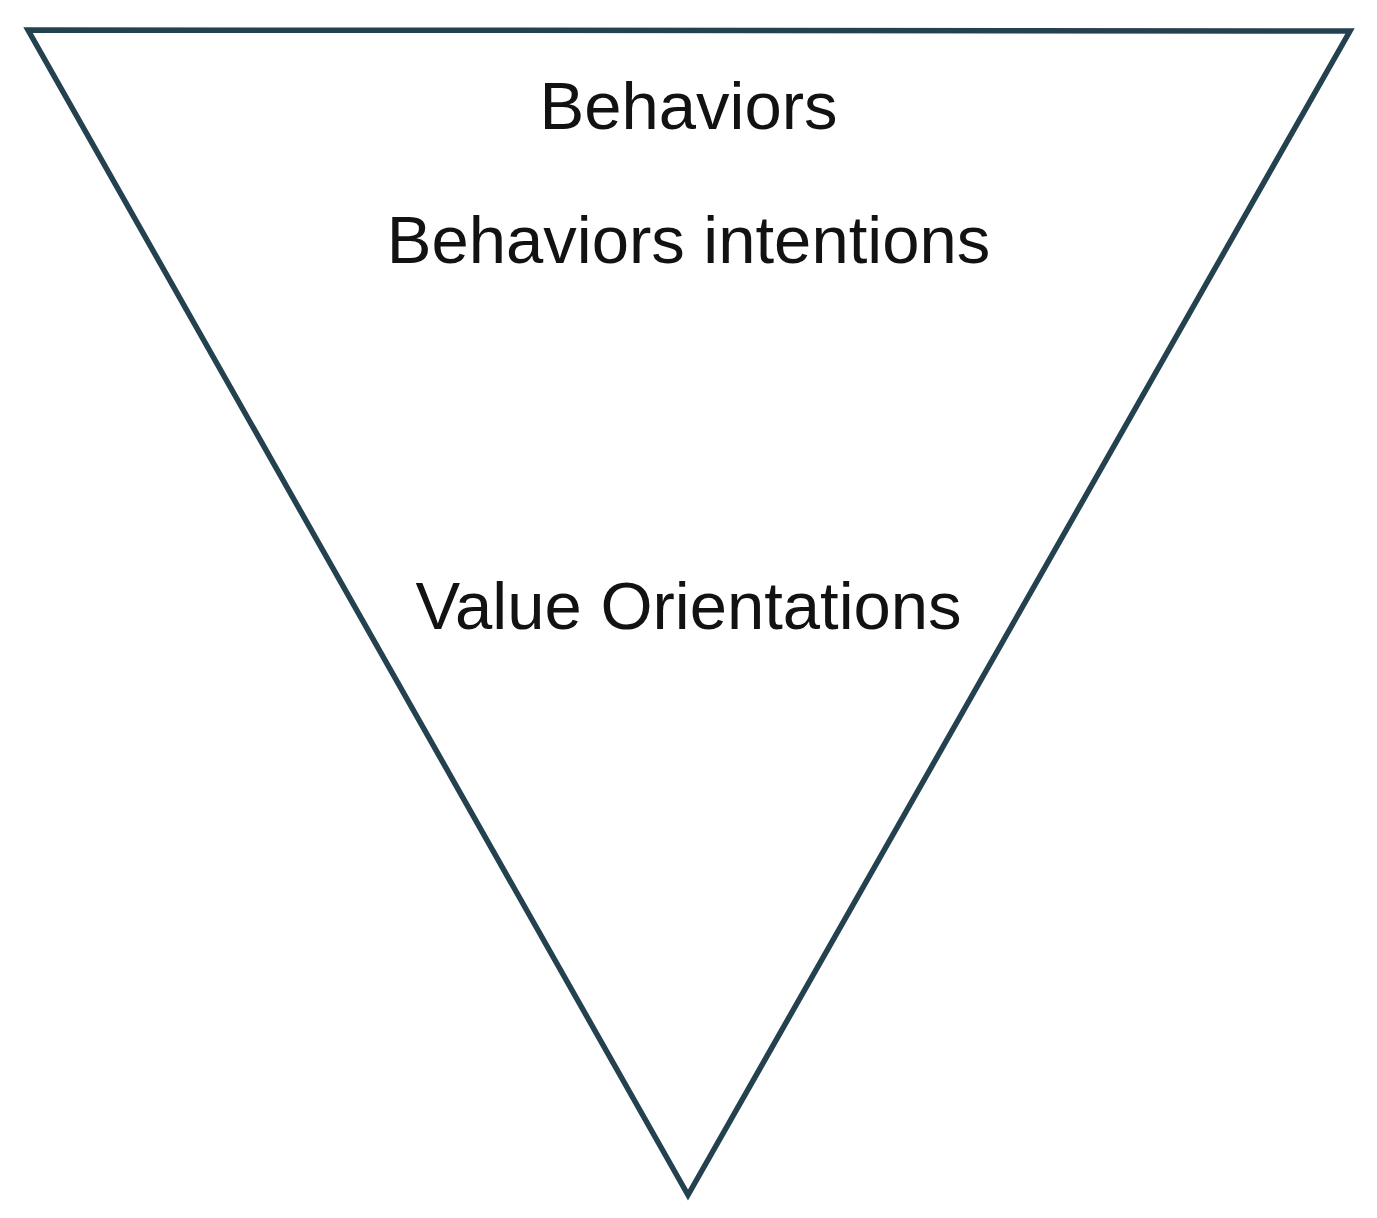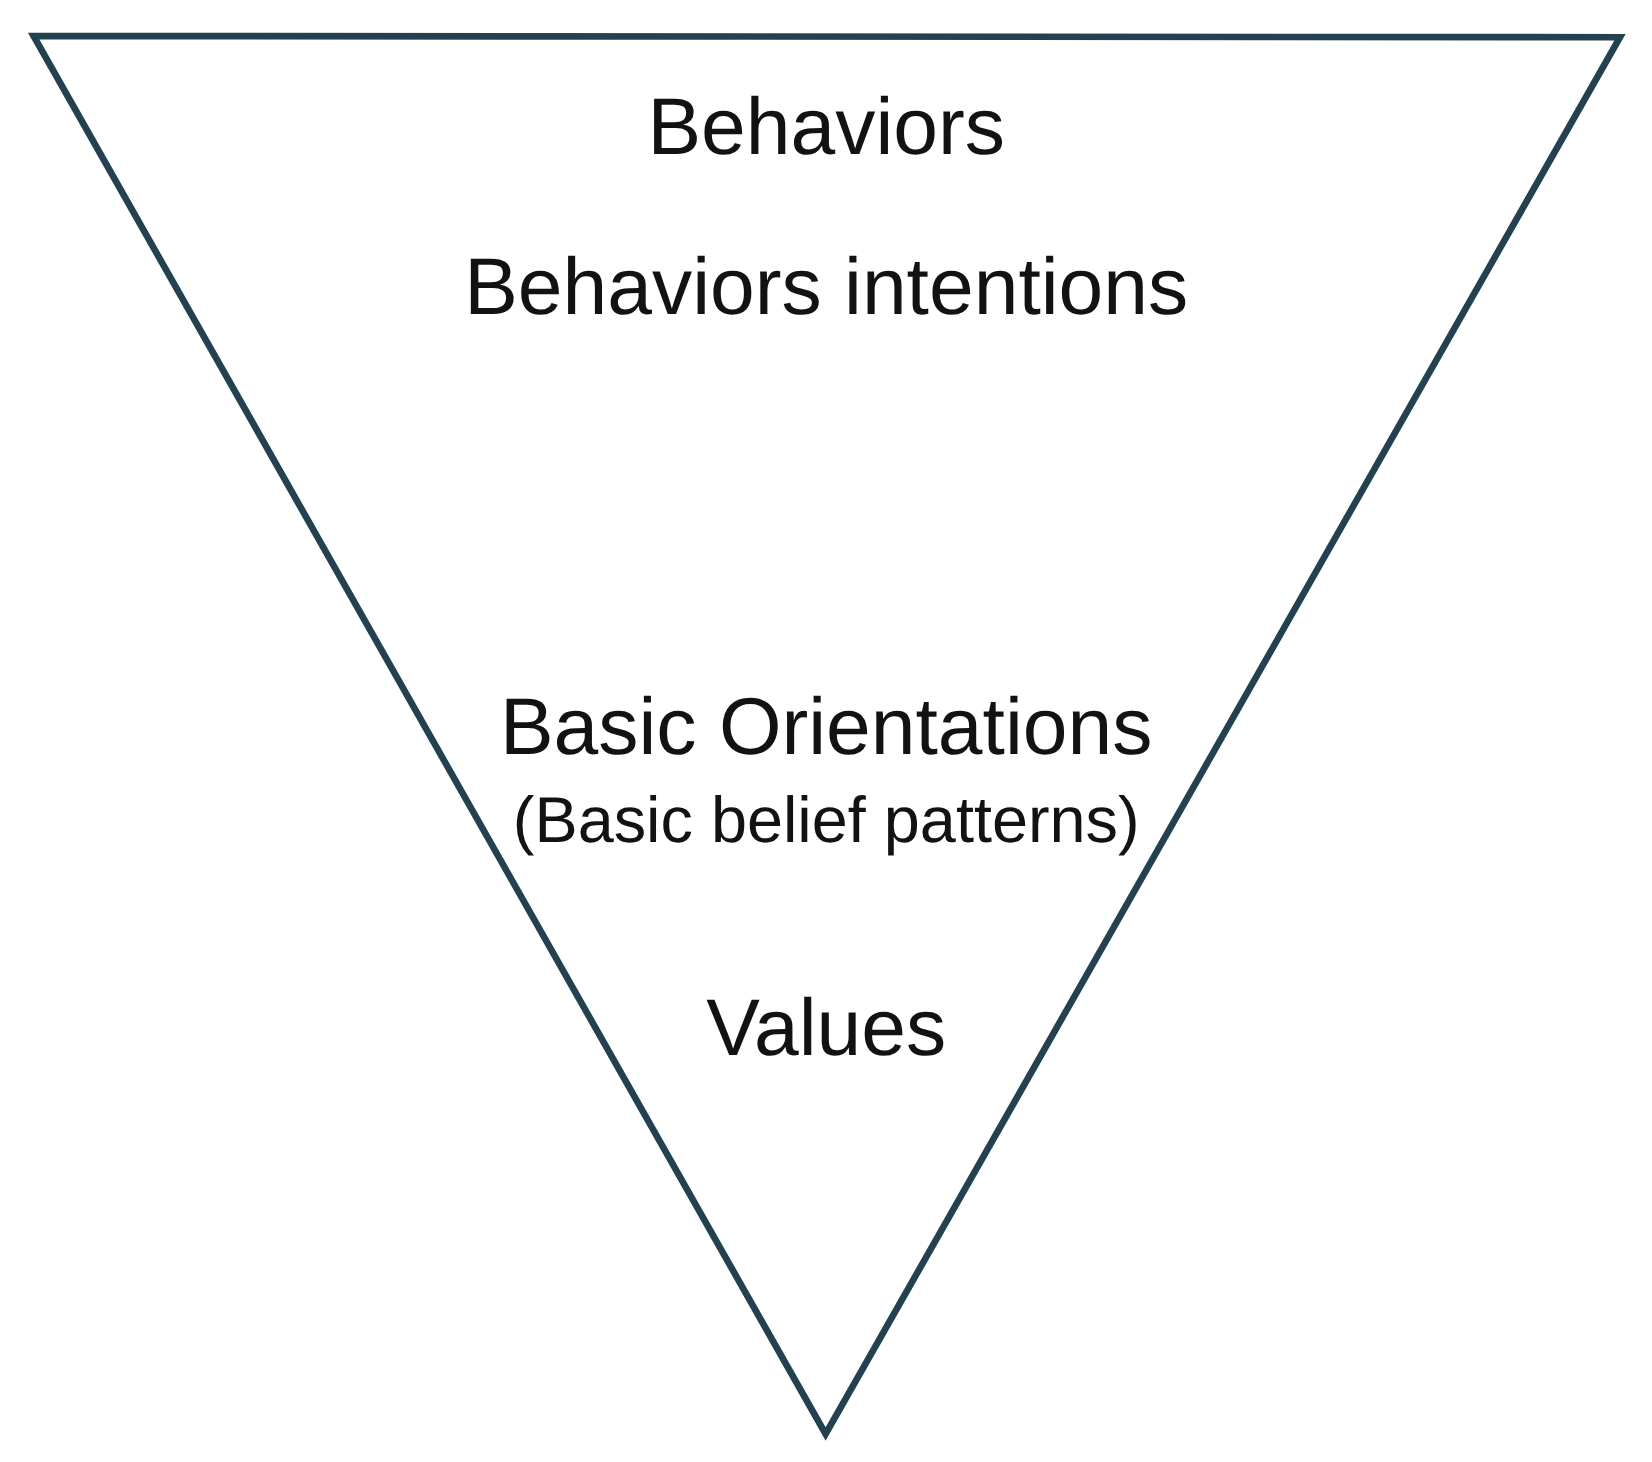--- a/index.html
+++ b/index.html
@@ -51,19 +51,17 @@
 
   <svg class="pyramid-svg" viewBox="0 0 1377 1218" xmlns="http://www.w3.org/2000/svg">
     <polygon points="28,30 1350,31 688,1195" fill="none" stroke="#24414f" stroke-width="5.5" stroke-linejoin="miter"></polygon>
   </svg>
 
   <div class="level-label lbl-behaviors">Behaviors</div>
 
   <div class="level-label lbl-behavioral-intentions">Behaviors intentions</div>
 
 
-  <div class="level-label lbl-value-orientations">Basic Orientations</div>
+  <div class="level-label lbl-value-orientations">Value Orientations</div>
 
-  <div class="level-label sub lbl-basic-belief">(Basic belief patterns)</div>
 
-  <div class="level-label lbl-values">Values</div>
 
 </div>
 
 </body></html>

